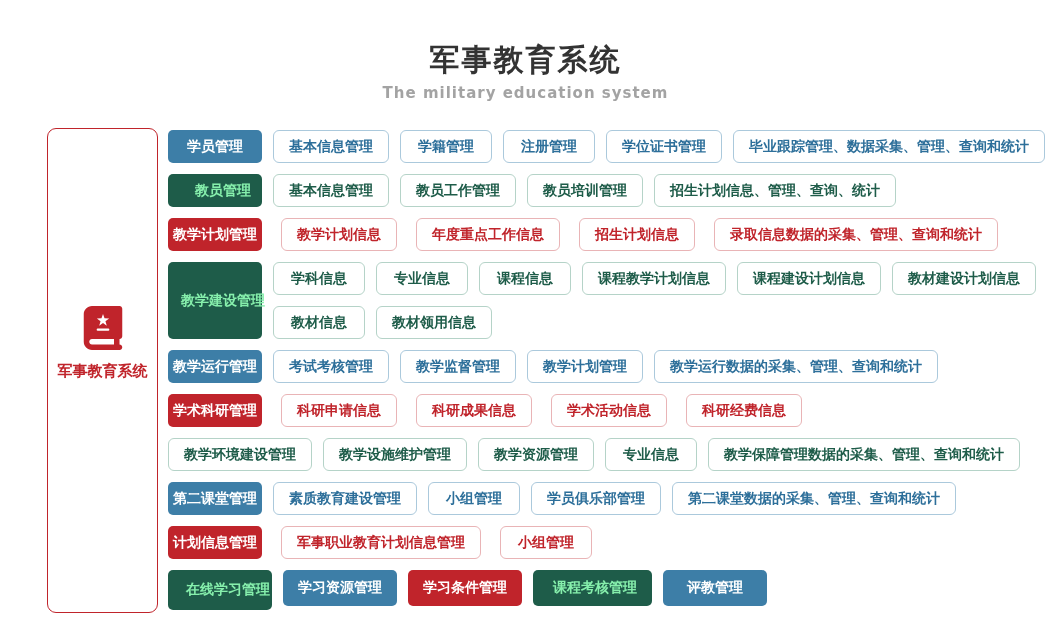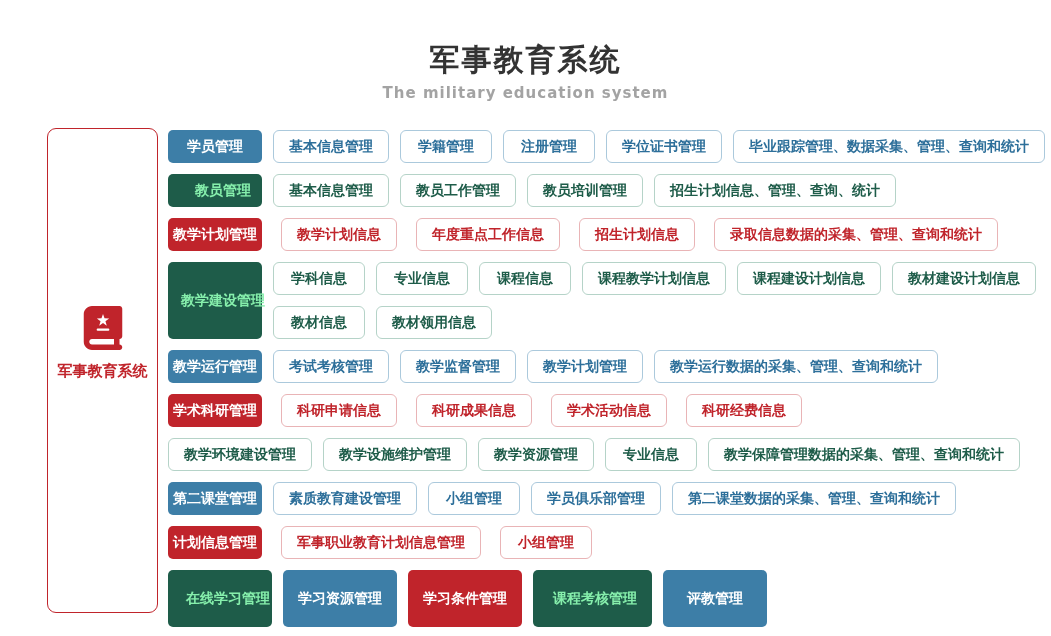--- a/index.html
+++ b/index.html
@@ -29,21 +29,21 @@
   .btn{
     display:flex;align-items:center;justify-content:center;
     height:33px;box-sizing:border-box;border-radius:5px;
     font-size:14px;font-weight:600;padding:0 15px;white-space:nowrap;
     cursor:default;
   }
   .category-btn{width:94px;flex:0 0 94px;padding:0 4px;height:auto;min-height:33px;}
   .item-lines{display:flex;flex-direction:column;gap:11px;}
   .item-line{display:flex;gap:11px;align-items:flex-end;}
   .item-line .btn{min-width:92px;}
-  .module-row:last-child .btn{height:57px;min-width:104px;}
+  .module-row:last-child .btn{height:36px;min-width:104px;}
   .module-row:last-child .category-btn{min-height:40px;}
   
   .solid-blue {background:#3d7ea7;color:#ffffff;}
   .solid-green{background:#1e5c49;color:#86efac;padding-left:20px;}
   .solid-red  {background:#c0242b;color:#ffffff;}
   .outline-blue {background:#ffffff;border:1px solid #abc9dc;color:#2d6f9a;border-radius:6px;}
   .outline-green{background:#ffffff;border:1px solid #b5d3c8;color:#1e5c49;border-radius:6px;}
   .outline-red  {background:#ffffff;border:1px solid #e9b4b6;color:#c0242b;border-radius:6px;margin-left:8px;}
 </style>
 </head>

